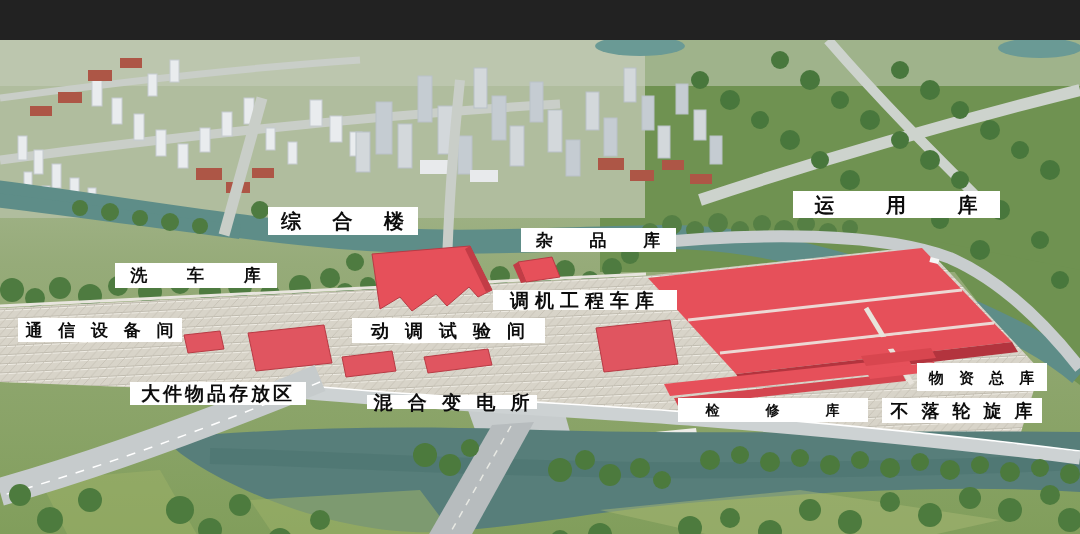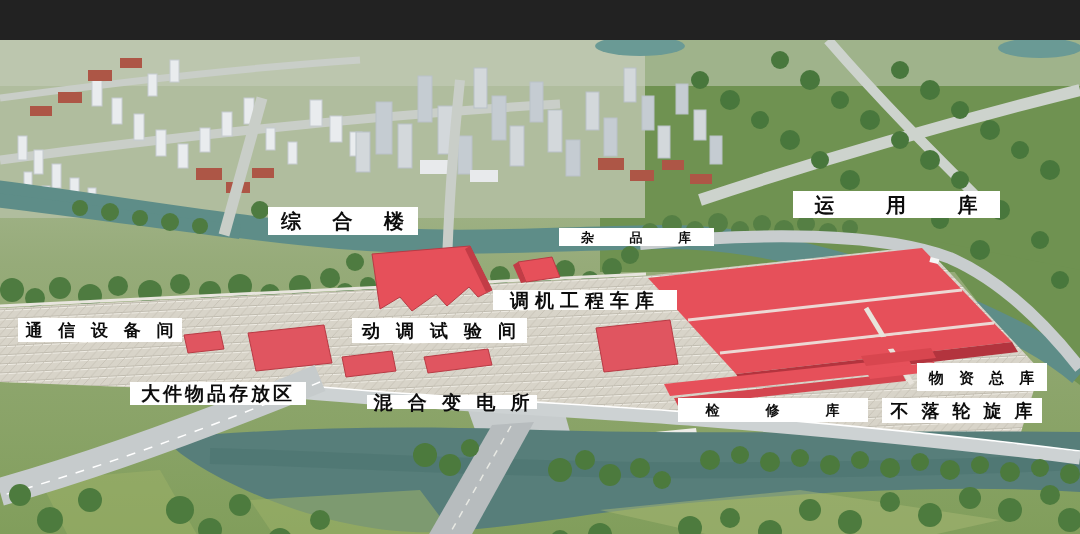--- a/index.html
+++ b/index.html
@@ -326,22 +326,23 @@
   </g>
 
   <g fill="#f5f5f5">
     <rect x="930" y="218" width="9" height="5" transform="rotate(14 934 220)"></rect>
     <rect x="700" y="376" width="8" height="4"></rect>
   </g>
 </svg>
 
   <div class="lbl" style="left:268px;top:167px;width:150px;height:28px;font-size:20px;word-spacing:24px">综 合 楼</div>
   <div class="lbl" style="left:793px;top:151px;width:207px;height:27px;font-size:20px;word-spacing:44px">运 用 库</div>
-  <div class="lbl" style="left:559px;top:188px;width:155px;height:18px;font-size:13px;word-spacing:30px">杂 品 库</div>
+  <div class="lbl" style="left:521px;top:188px;width:155px;height:24px;font-size:17px;word-spacing:30px">杂 品 库</div>
+  <div class="lbl" style="left:115px;top:223px;width:162px;height:25px;font-size:17px;word-spacing:33px">洗 车 库</div>
   <div class="lbl" style="left:493px;top:250px;width:184px;height:20px;font-size:19px;letter-spacing:6px">调机工程车库</div>
   <div class="lbl" style="left:18px;top:278px;width:164px;height:24px;font-size:17px;word-spacing:9px">通 信 设 备 间</div>
-  <div class="lbl" style="left:352px;top:278px;width:175px;height:25px;font-size:18px;word-spacing:9px">动 调 试 验 间</div>
+  <div class="lbl" style="left:352px;top:278px;width:193px;height:25px;font-size:18px;word-spacing:9px">动 调 试 验 间</div>
   <div class="lbl" style="left:130px;top:342px;width:176px;height:23px;font-size:19px;letter-spacing:3px">大件物品存放区</div>
   <div class="lbl" style="left:367px;top:355px;width:170px;height:14px;font-size:19px;word-spacing:8px">混 合 变 电 所</div>
   <div class="lbl" style="left:678px;top:358px;width:190px;height:24px;font-size:14px;word-spacing:40px">检 修 库</div>
   <div class="lbl" style="left:917px;top:323px;width:130px;height:28px;font-size:15px;word-spacing:9px">物 资 总 库</div>
   <div class="lbl" style="left:882px;top:358px;width:160px;height:25px;font-size:18px;word-spacing:6px">不 落 轮 旋 库</div>
 </div>
 
 </body></html>

